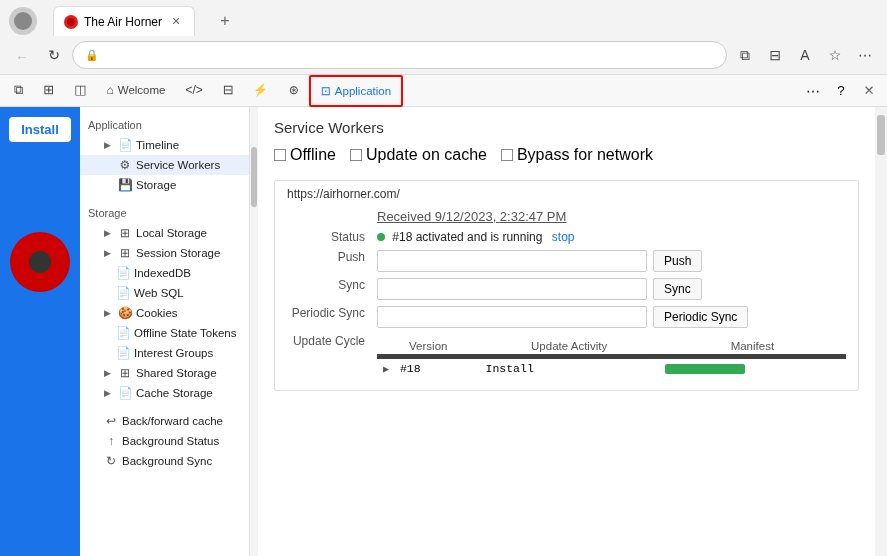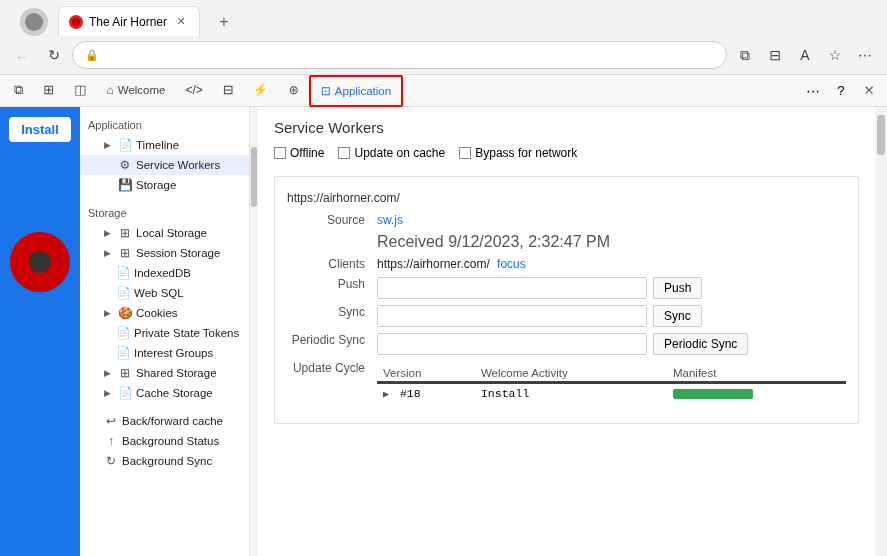--- a/index.html
+++ b/index.html
@@ -1,20 +1,20 @@
 <!DOCTYPE html>
 <html><head>
   <meta charset="utf-8">
   <style>
     * { box-sizing: border-box; margin: 0; padding: 0; }
     body { font-family: 'Segoe UI', Arial, sans-serif; font-size: 12px; background: #f3f3f3; width: 887px; height: 556px; overflow: hidden; }
 
     
     .browser-chrome { background: #f3f3f3; border-bottom: 1px solid #ddd; }
-    .tab-bar { display: flex; align-items: flex-end; padding: 6px 20px 0; gap: 10px; height: 36px; }
+    .tab-bar { display: flex; align-items: center; padding: 6px 9px 0; gap: 16px; height: 36px; }
     .profile-btn { width: 28px; height: 28px; border-radius: 50%; background: #ccc; display: flex; align-items: center; justify-content: center; cursor: pointer; }
     .profile-icon { width: 18px; height: 18px; border-radius: 50%; background: #888; }
     .tab { display: flex; align-items: center; background: white; border-radius: 6px 6px 0 0; padding: 4px 10px; height: 30px; gap: 6px; font-size: 12px; border: 1px solid #ddd; border-bottom: none; }
     .tab-favicon { width: 14px; height: 14px; border-radius: 50%; background: #e02020; display: flex; align-items: center; justify-content: center; flex-shrink: 0; }
     .tab-favicon-inner { width: 8px; height: 8px; border-radius: 50%; background: #b00; }
     .tab-close { width: 16px; height: 16px; display: flex; align-items: center; justify-content: center; border-radius: 50%; cursor: pointer; color: #666; font-size: 11px; }
     .new-tab-btn { width: 28px; height: 28px; display: flex; align-items: center; justify-content: center; cursor: pointer; border-radius: 50%; font-size: 16px; color: #666; }
 
     .toolbar { display: flex; align-items: center; padding: 4px 8px; gap: 4px; height: 38px; background: #f3f3f3; }
     .nav-btn { width: 28px; height: 28px; display: flex; align-items: center; justify-content: center; border-radius: 50%; cursor: pointer; color: #444; font-size: 14px; border: none; background: transparent; }
@@ -49,46 +49,46 @@
     .tree-arrow { color: #666; font-size: 9px; width: 10px; }
     .tree-icon { font-size: 12px; width: 14px; text-align: center; color: #555; }
     .tree-separator { height: 8px; }
     .tree-panel-wrapper { display: flex; position: relative; width: 178px; }
     .tree-scrollbar { width: 8px; background: #f3f3f3; position: relative; }
     .tree-scrollbar-thumb { width: 6px; height: 60px; background: #c0c0c0; border-radius: 3px; margin: 0 auto; margin-top: 40px; }
 
     
     .content-panel { flex: 1; overflow-y: auto; padding: 12px 16px; background: white; }
     .content-title { font-size: 15px; font-weight: 400; color: #333; margin-bottom: 10px; }
-    .checkboxes-row { display: flex; align-items: center; gap: 14px; margin-bottom: 16px; font-size: 12px; }
+    .checkboxes-row { display: flex; align-items: center; gap: 14px; margin-bottom: 16px; font-size: 16px; }
     .checkbox-item { display: flex; align-items: center; gap: 4px; cursor: pointer; }
     .checkbox-box { width: 12px; height: 12px; border: 1px solid #888; background: white; display: inline-block; }
 
-    .sw-entry { border: 1px solid #e0e0e0; border-radius: 2px; padding: 14px 12px; margin-bottom: 24px; }
+    .sw-entry { border: 1px solid #e0e0e0; border-radius: 2px; padding: 6px 12px; margin-bottom: 24px; }
     .sw-header { display: flex; align-items: center; justify-content: space-between; margin-bottom: 8px; }
     .sw-url { font-size: 12px; font-weight: 500; color: #333; }
     .sw-links { display: flex; gap: 10px; font-size: 12px; color: #1a73e8; }
     .sw-links a { color: #1a73e8; text-decoration: none; cursor: pointer; }
 
     .sw-field { display: flex; align-items: flex-start; margin-bottom: 6px; font-size: 12px; }
     .sw-label { width: 90px; text-align: right; color: #555; padding-right: 12px; flex-shrink: 0; }
     .sw-value { color: #222; }
     .sw-value a { color: #1a73e8; text-decoration: none; }
-    .sw-value.received { color: #555; font-size: 16px; }
+    .sw-value.received { color: #555; font-size: 13px; text-decoration: underline; }
 
     .status-dot { display: inline-block; width: 8px; height: 8px; border-radius: 50%; background: #34a853; margin-right: 4px; }
     .status-stop { color: #1a73e8; cursor: pointer; margin-left: 6px; }
 
     .input-row { display: flex; align-items: center; gap: 6px; }
     .text-input { height: 22px; border: 1px solid #ccc; border-radius: 2px; padding: 0 6px; font-size: 12px; font-family: monospace; }
     .text-input-wide { width: 270px; }
     .action-btn { height: 22px; padding: 0 10px; border: 1px solid #ccc; border-radius: 2px; background: #f8f8f8; font-size: 12px; cursor: pointer; white-space: nowrap; }
 
     .update-cycle-table { width: 100%; border-collapse: collapse; margin-top: 4px; font-size: 11.5px; }
-    .update-cycle-table th { text-align: left; padding: 2px 6px; color: #555; font-weight: normal; border-bottom: 3px solid #404040; }
+    .update-cycle-table th { text-align: center; padding: 2px 6px; color: #555; font-weight: normal; border-bottom: 5px solid #404040; }
     .update-cycle-table td { padding: 3px 6px; font-family: Liberation Mono, monospace; }
     .version-arrow { color: #555; font-size: 10px; margin-right: 4px; }
     .timeline-bar { height: 10px; background: #34a853; border-radius: 2px; width: 80px; }
 
     .content-scrollbar { width: 12px; background: #f3f3f3; flex-shrink: 0; }
   </style>
 </head>
 <body>
 
 <div class="browser-chrome">
@@ -208,21 +208,21 @@
         <span class="tree-icon">📄</span>
         <span>Web SQL</span>
       </div>
       <div class="tree-item indent1">
         <span class="tree-arrow">▶</span>
         <span class="tree-icon">🍪</span>
         <span>Cookies</span>
       </div>
       <div class="tree-item indent2">
         <span class="tree-icon">📄</span>
-        <span>Private State Tokens</span>
+        <span>Offline State Tokens</span>
       </div>
       <div class="tree-item indent2">
         <span class="tree-icon">📄</span>
         <span>Interest Groups</span>
       </div>
       <div class="tree-item indent1">
         <span class="tree-arrow">▶</span>
         <span class="tree-icon">⊞</span>
         <span>Shared Storage</span>
       </div>
@@ -269,38 +269,33 @@
         <span>Bypass for network</span>
       </label>
     </div>
 
     <div class="sw-entry">
       <div class="sw-header">
         <span class="sw-url">https://airhorner.com/</span>
       </div>
 
       <div class="sw-field">
-        <span class="sw-label">Source</span>
-        <span class="sw-value">
-          <a>sw.js</a>
-        </span>
-      </div>
-      <div class="sw-field">
         <span class="sw-label"></span>
         <span class="sw-value received">Received 9/12/2023, 2:32:47 PM</span>
       </div>
 
-
-      <div class="sw-field">
-        <span class="sw-label">Clients</span>
+      <div class="sw-field">
+        <span class="sw-label">Status</span>
         <span class="sw-value">
-          <span>https://airhorner.com/</span>
-          <a style="color:#1a73e8;text-decoration:none;margin-left:4px;cursor:pointer;">focus</a>
+          <span class="status-dot"></span>
+          <span>#18 activated and is running</span>
+          <a class="status-stop">stop</a>
         </span>
       </div>
+
 
       <div class="sw-field">
         <span class="sw-label">Push</span>
         <div class="input-row">
           <input class="text-input text-input-wide" type="text" style="">
           <button class="action-btn">Push</button>
         </div>
       </div>
 
       <div class="sw-field">
@@ -319,21 +314,21 @@
         </div>
       </div>
 
       <div class="sw-field">
         <span class="sw-label">Update Cycle</span>
         <div style="flex:1;">
           <table class="update-cycle-table">
             <thead>
               <tr>
                 <th>Version</th>
-                <th>Welcome Activity</th>
+                <th>Update Activity</th>
                 <th>Manifest</th>
               </tr>
             </thead>
             <tbody>
               <tr>
                 <td>
                   <span class="version-arrow">▶</span>
                   <span>#18</span>
                 </td>
                 <td>Install</td>

